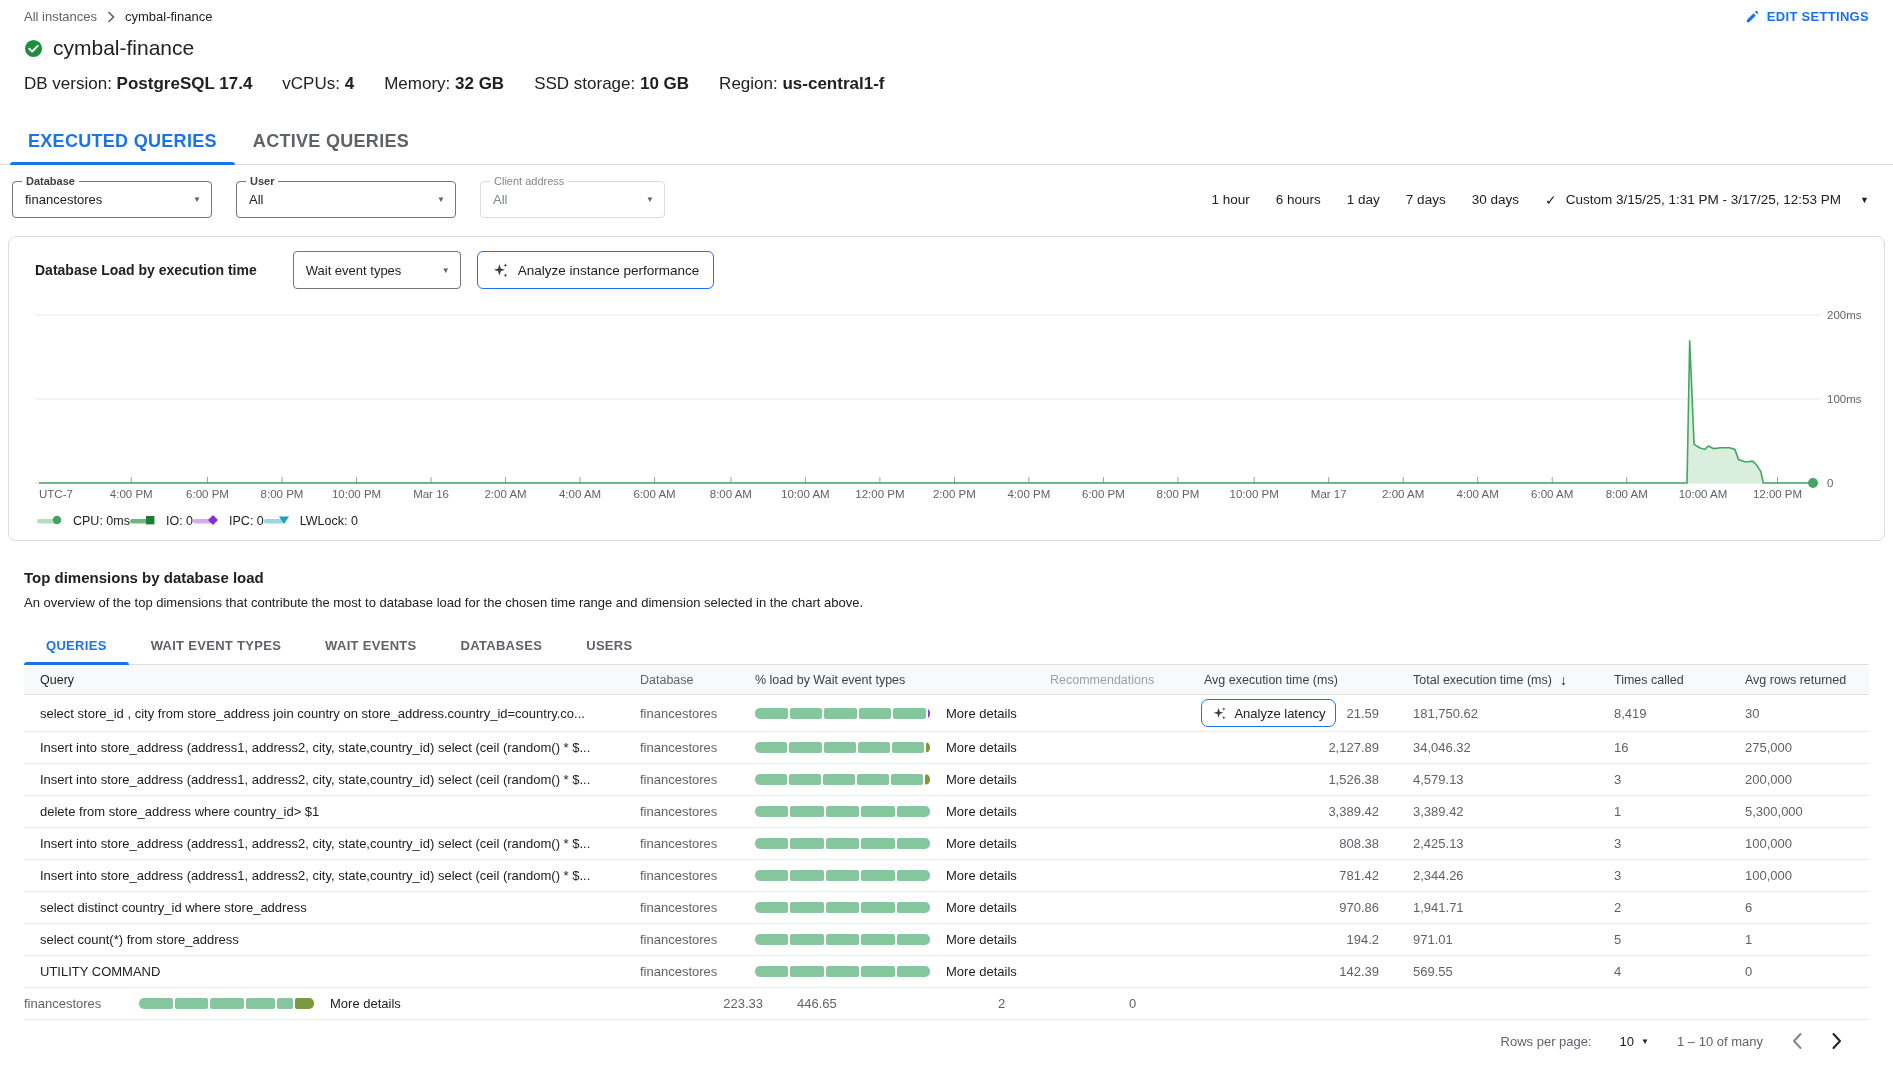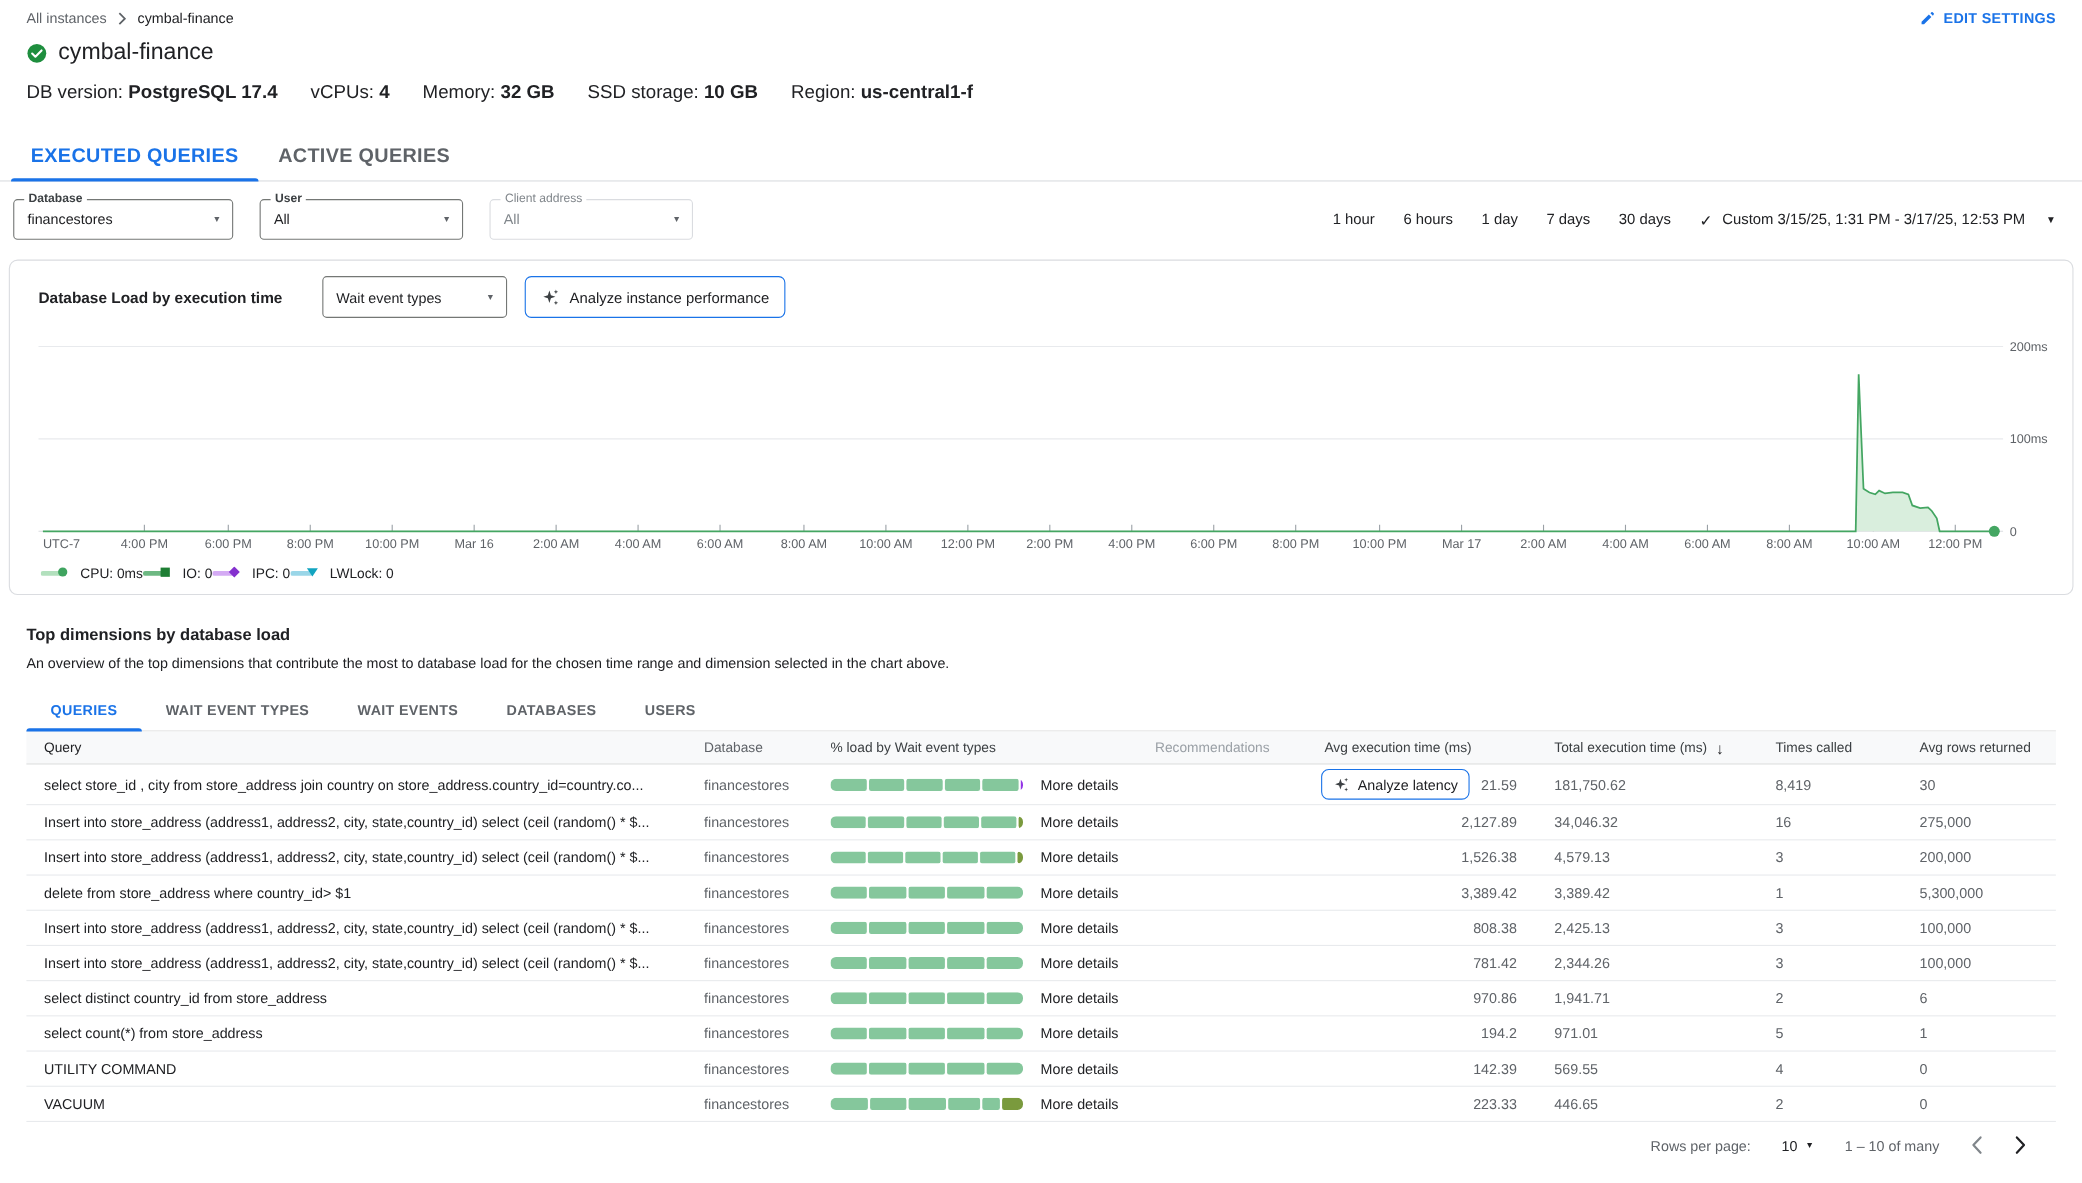--- a/index.html
+++ b/index.html
@@ -127,21 +127,21 @@
       <div class="main-tab">ACTIVE QUERIES</div>
     </div>
 
   <div class="filter-row">
     <div class="filters" id="filters">
         <div class="field" style="width: 200px;">
           <span class="flabel">Database</span>
           <span class="fvalue">financestores</span>
           <span class="caret">▼</span>
         </div>
-        <div class="field" style="width: 185px;">
+        <div class="field" style="width: 220px;">
           <span class="flabel">User</span>
           <span class="fvalue">All</span>
           <span class="caret">▼</span>
         </div>
         <div class="field disabled" style="width: 185px;">
           <span class="flabel">Client address</span>
           <span class="fvalue">All</span>
           <span class="caret">▼</span>
         </div>
       </div>
@@ -439,21 +439,21 @@
             <div class="c-avg">
               <span class="num">781.42</span>
             </div>
             <div class="c-total">
               <span class="num">2,344.26</span>
             </div>
             <div class="c-times"><span class="num">3</span></div>
             <div class="c-rows"><span class="num">100,000</span></div>
           </div>
           <div class="tbl-row">
-            <div class="c-query">select distinct country_id from store_address</div>
+            <div class="c-query">select distinct country_id where store_address</div>
             <div class="c-db">financestores</div>
             <div class="c-load">
               <div class="loadbar">
                 <div class="seg" style="width: 20%; background: rgb(133, 199, 156);"></div>
                 <div class="seg" style="width: 20%; background: rgb(133, 199, 156);"></div>
                 <div class="seg" style="width: 20%; background: rgb(133, 199, 156);"></div>
                 <div class="seg" style="width: 20%; background: rgb(133, 199, 156);"></div>
                 <div class="seg" style="width: 20%; background: rgb(133, 199, 156);"></div>
               </div>
               <span class="more-details">More details</span>
@@ -508,21 +508,20 @@
             <div class="c-avg">
               <span class="num">142.39</span>
             </div>
             <div class="c-total">
               <span class="num">569.55</span>
             </div>
             <div class="c-times"><span class="num">4</span></div>
             <div class="c-rows"><span class="num">0</span></div>
           </div>
           <div class="tbl-row">
-            <div class="c-query">VACUUM</div>
             <div class="c-db">financestores</div>
             <div class="c-load">
               <div class="loadbar">
                 <div class="seg" style="width: 20%; background: rgb(133, 199, 156);"></div>
                 <div class="seg" style="width: 20%; background: rgb(133, 199, 156);"></div>
                 <div class="seg" style="width: 20%; background: rgb(133, 199, 156);"></div>
                 <div class="seg" style="width: 17.5%; background: rgb(133, 199, 156);"></div>
                 <div class="seg" style="width: 9%; background: rgb(133, 199, 156);"></div>
                 <div class="seg" style="width: 11.5%; background: rgb(122, 154, 61);"></div>
               </div>

